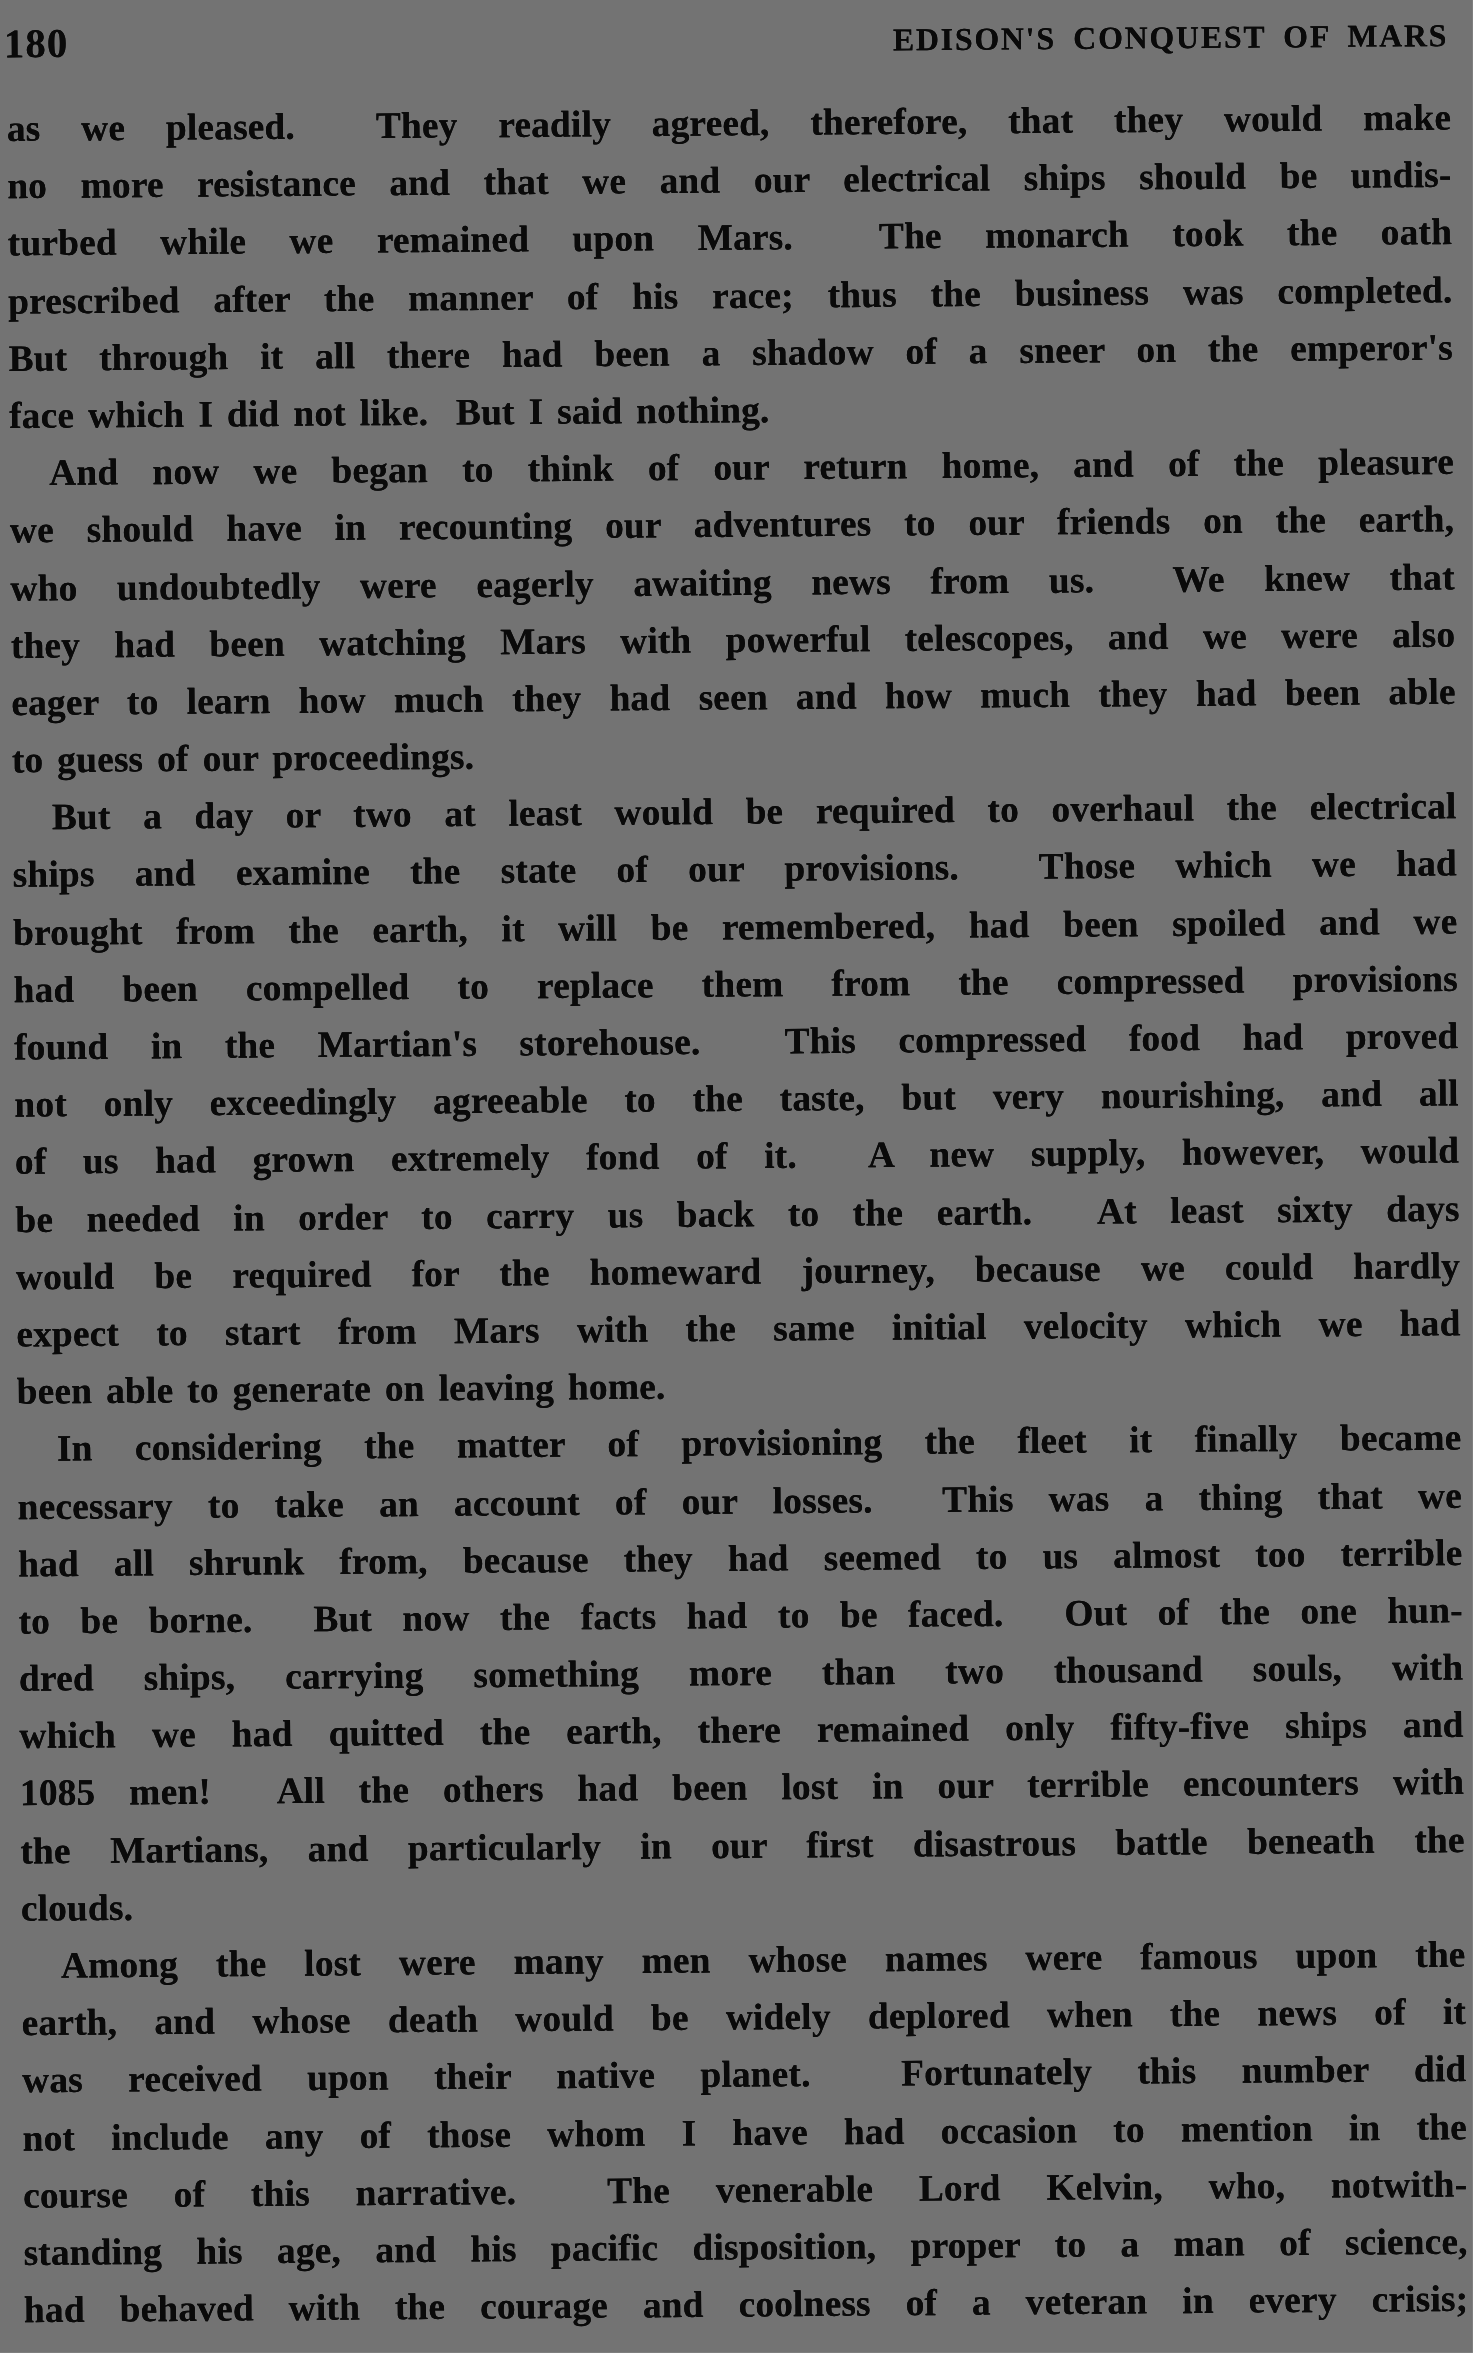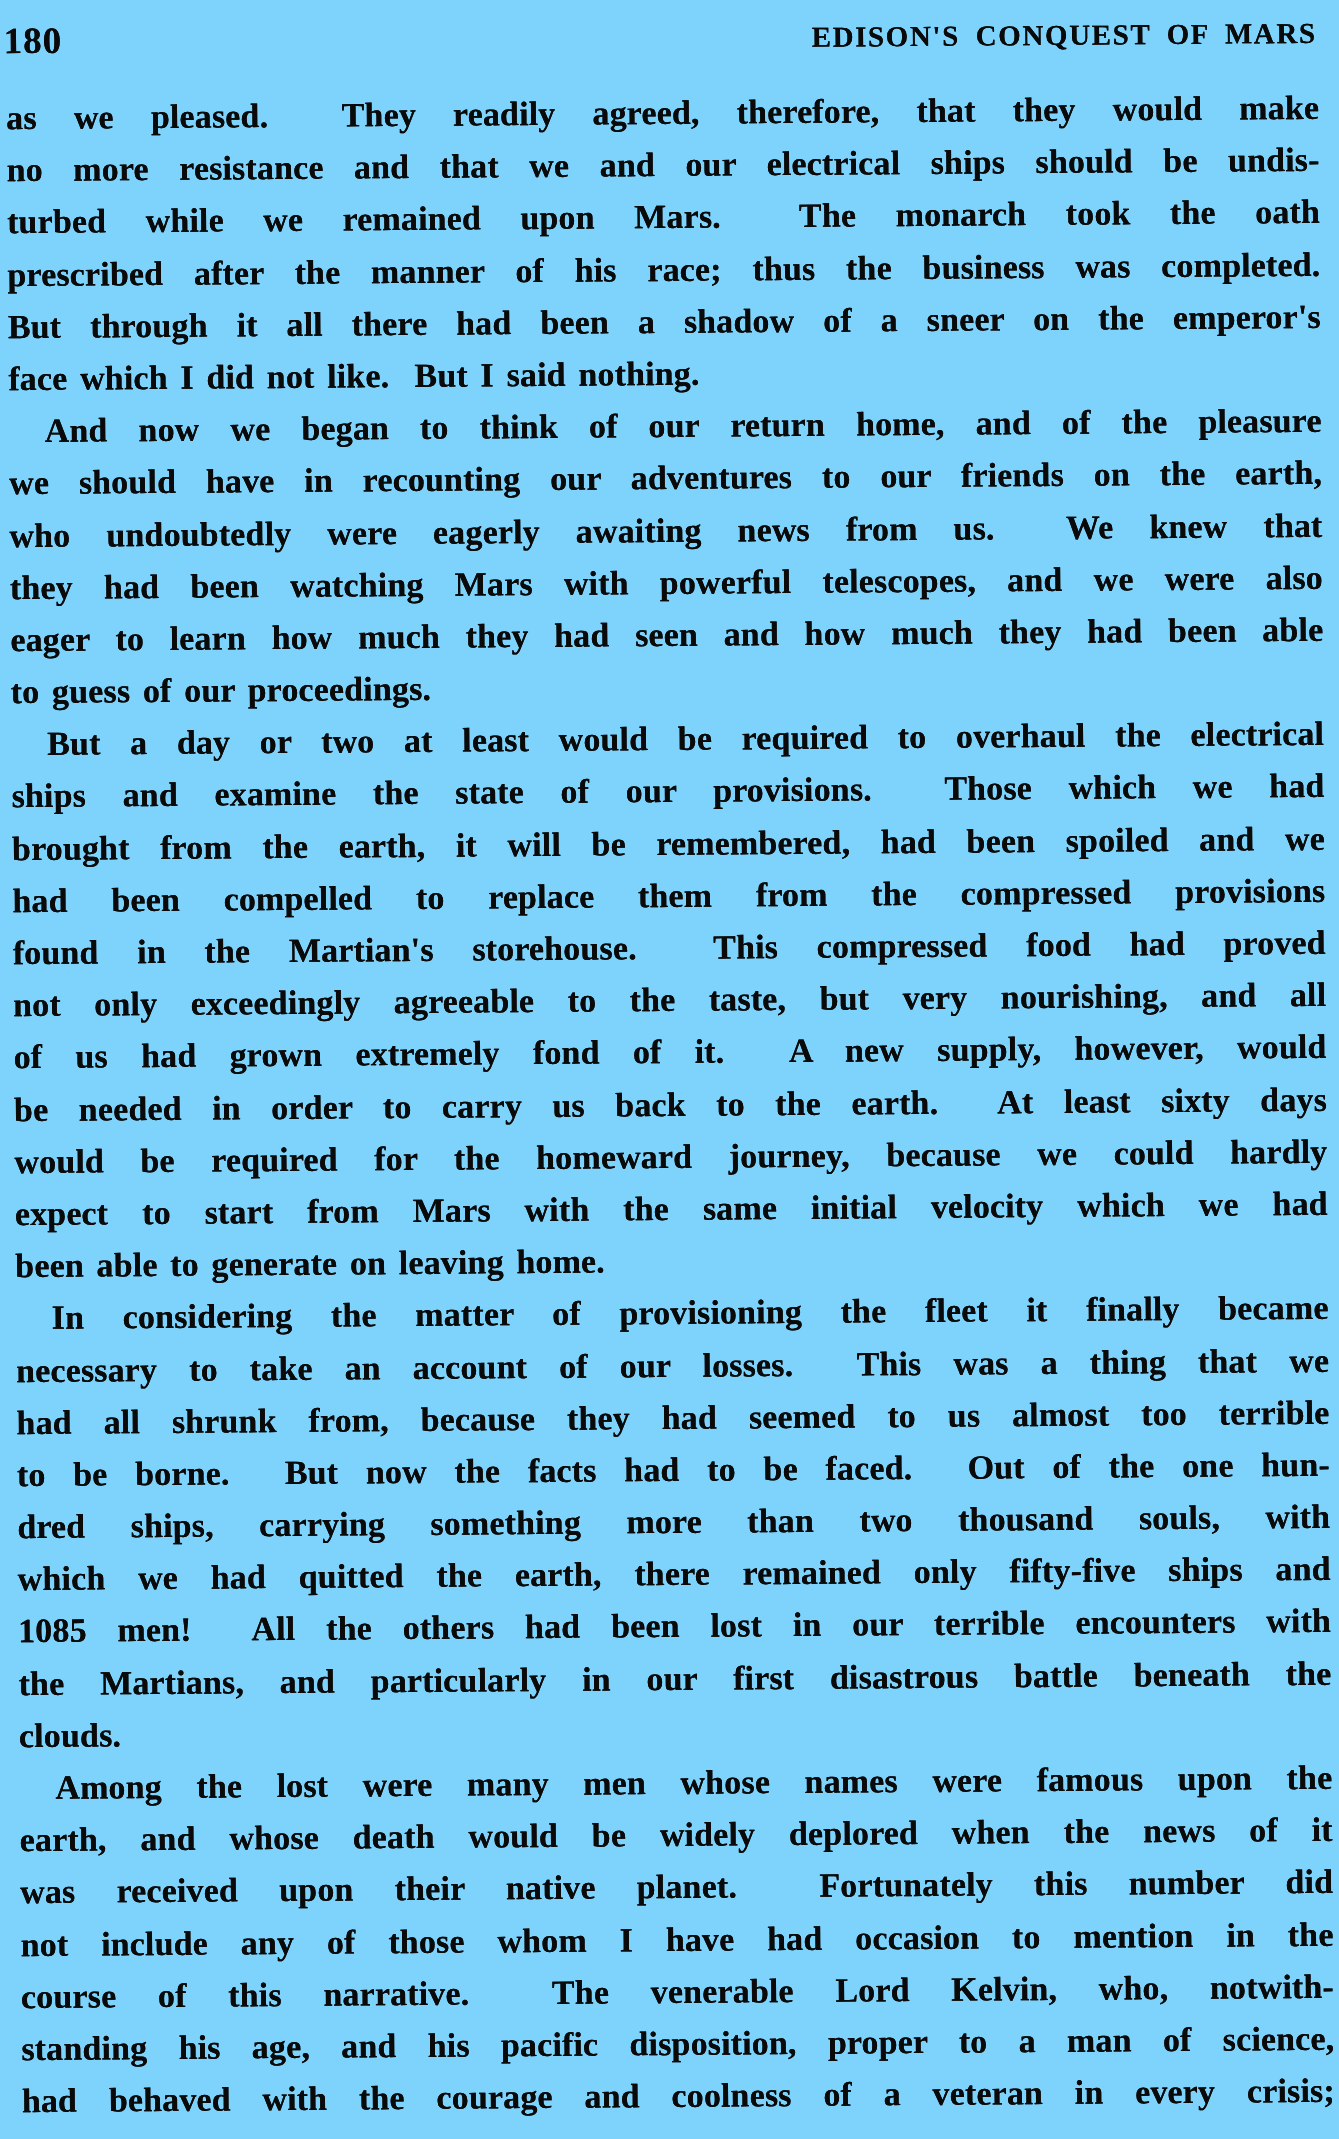--- a/index.html
+++ b/index.html
@@ -9,21 +9,21 @@
   body {
     width: 1339px;
     height: 2139px;
     background: #ffffff;
     overflow: hidden;
   }
   .page {
     position: relative;
     width: 1339px;
     height: 2139px;
-    background: #7dd3fc;
+    background: #737373;
     color: #0a0a0a;
     font-family: "Liberation Serif", "DejaVu Serif", serif;
     font-weight: 700;
   }
   .content {
     transform: rotate(-0.45deg);
     transform-origin: 50% 40%;
   }
   .running-header {
     display: flex;

